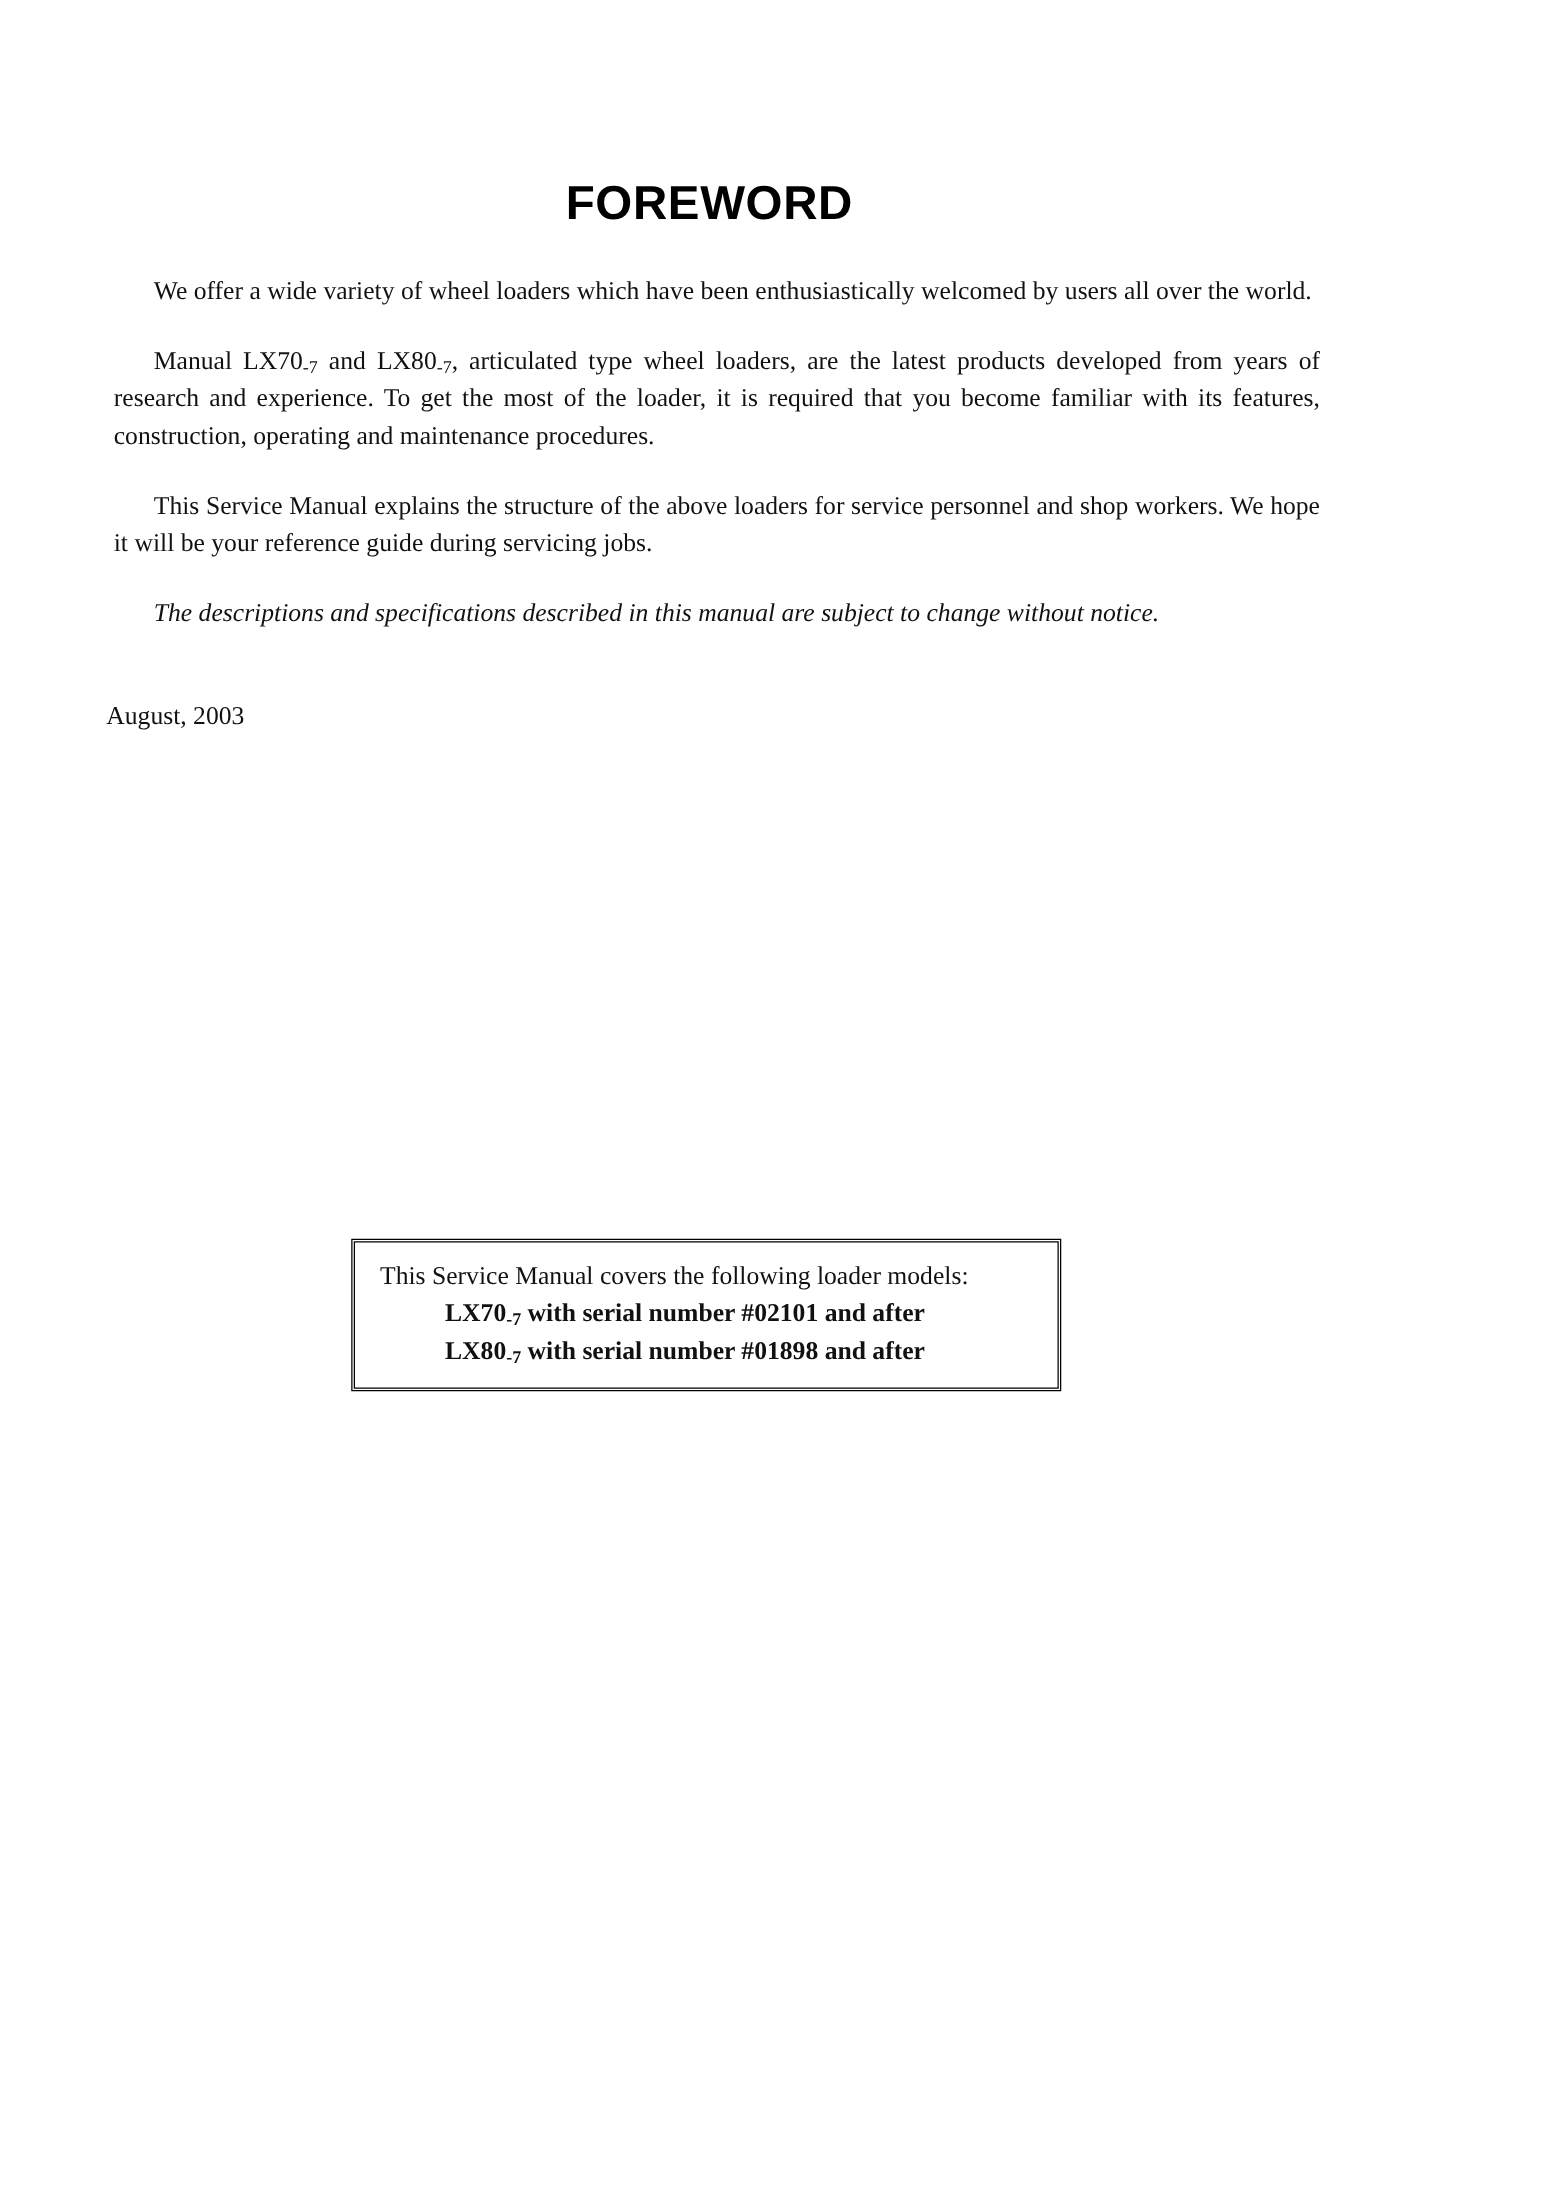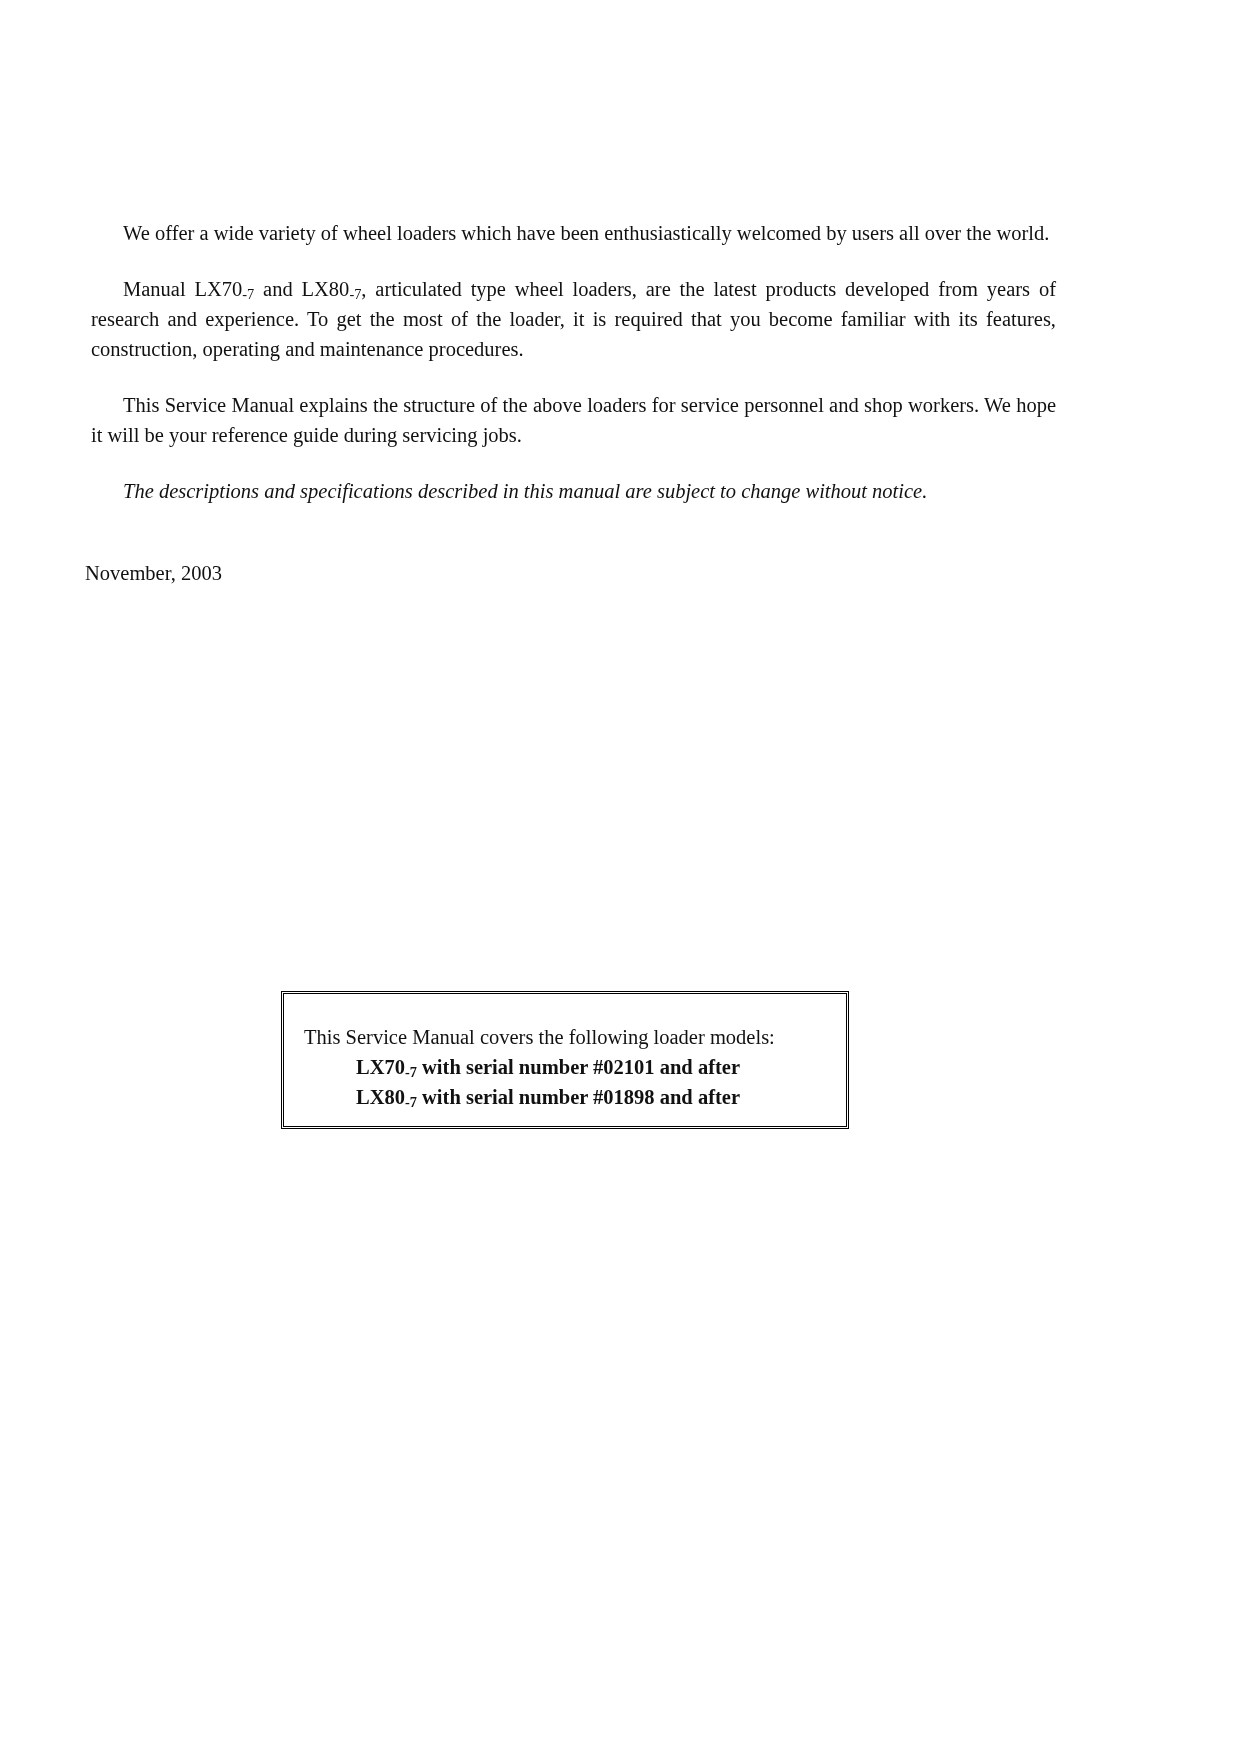--- a/index.html
+++ b/index.html
@@ -81,21 +81,21 @@
   }
 
   
   .callout {
     position: absolute;
     left: 281px;
     top: 991px;
     width: 568px;
     box-sizing: border-box;
     border: 3px double #000000;
-    padding: 28px 10px 14px 10px;
+    padding: 12px 10px 14px 10px;
     background: #ffffff;
   }
   .callout-line {
     font-size: 20.5px;
     line-height: 30px;
     color: #111111;
     white-space: nowrap;
   }
   .callout-line.lead {
     text-align: left;
@@ -105,34 +105,35 @@
     text-align: left;
     padding-left: 62px;
     font-weight: bold;
   }
 </style>
 </head>
 <body>
 
 <div class="page">
 
+  <div class="title">FOREWORD</div>
 
   <div class="body-col">
 
     <p class="para">We offer a wide variety of wheel loaders which have been enthusiastically welcomed by users all over the world.</p>
 
     <p class="para"><span>Manual LX70</span><sub class="model-sub">-7</sub><span> and LX80</span><sub class="model-sub">-7</sub><span>, articulated type wheel loaders, are the latest products developed from years of research and experience. To get the most of the loader, it is required that you become familiar with its features, construction, operating and maintenance procedures.</span></p>
 
     <p class="para">This Service Manual explains the structure of the above loaders for service personnel and shop workers. We hope it will be your reference guide during servicing jobs.</p>
 
     <p class="para">The descriptions and specifications described in this manual are subject to change without notice.</p>
 
   </div>
 
-  <div class="date-line">November, 2003</div>
+  <div class="date-line">August, 2003</div>
 
   <div class="callout">
     <div class="callout-line lead">This Service Manual covers the following loader models:</div>
     <div class="callout-line model"><span>LX70</span><sub class="model-sub">-7</sub><span> with serial number #02101 and after</span></div>
     <div class="callout-line model"><span>LX80</span><sub class="model-sub">-7</sub><span> with serial number #01898 and after</span></div>
   </div>
 
 </div>
 
 </body></html>

